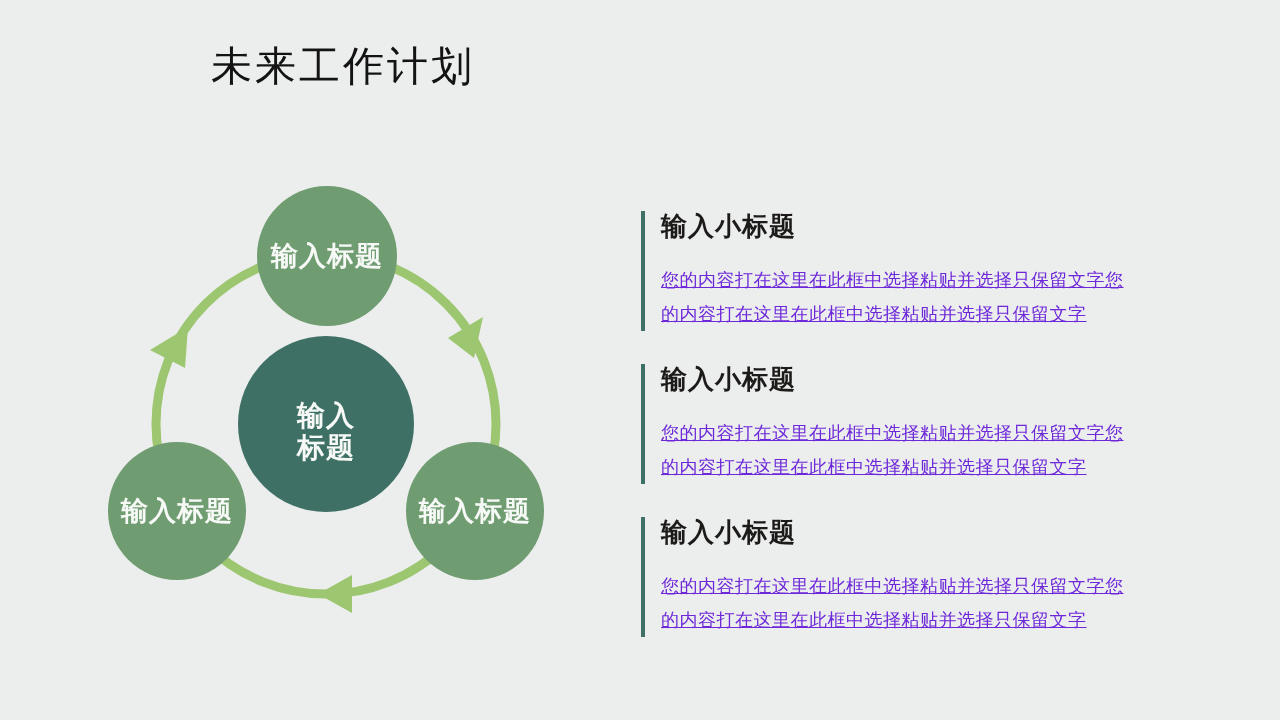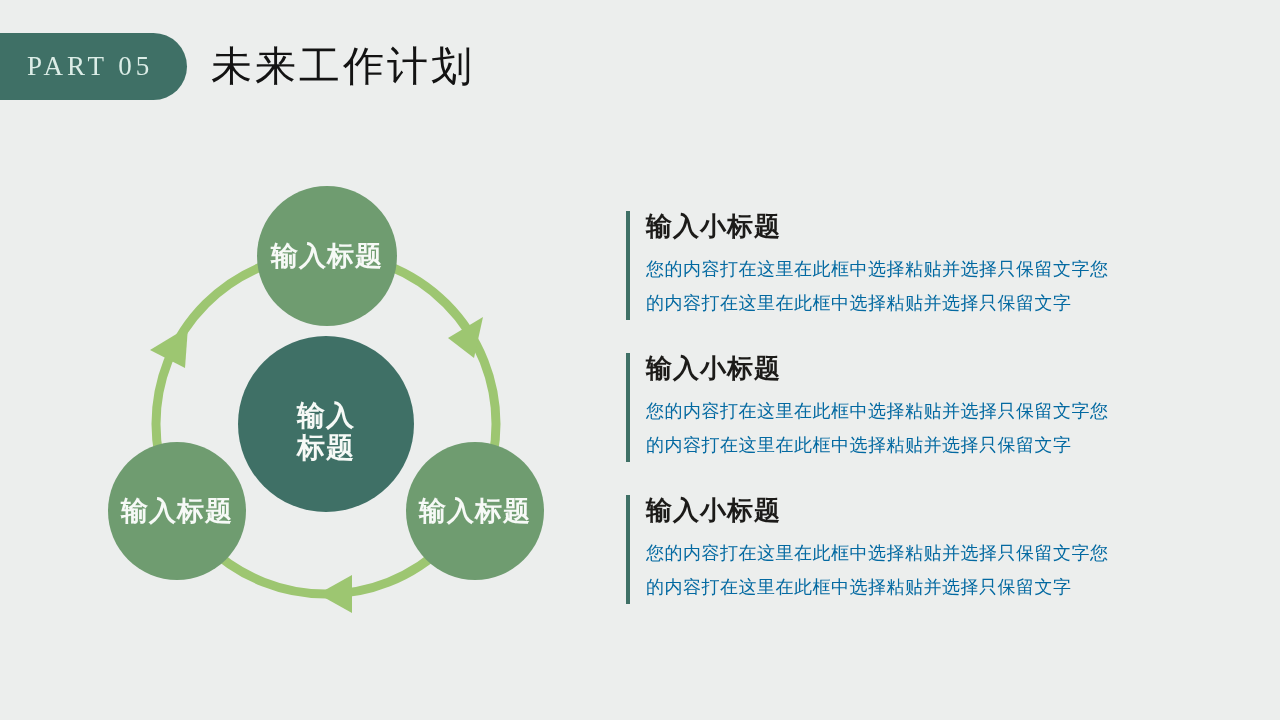--- a/index.html
+++ b/index.html
@@ -52,21 +52,21 @@
   .circle-label {
     font-family: "Liberation Serif", serif;
     font-weight: bold;
     fill: #F6F9F6;
     letter-spacing: 1px;
   }
 
   
   .content {
     position: absolute;
-    left: 626px; top: 211px;
+    left: 641px; top: 211px;
     width: 515px;
   }
   .block {
     display: flex;
     margin-bottom: 33px;
   }
   .block-bar {
     flex: none;
     width: 4px;
     background: #3F7066;
@@ -75,37 +75,35 @@
   .block-heading {
     margin: 0;
     font-family: "Liberation Serif", serif;
     font-size: 26px;
     line-height: 32px;
     font-weight: bold;
     letter-spacing: 1px;
     color: #1C1B19;
   }
   .block-body {
-    margin-top: 9px;
+    margin-top: 20px;
     width: 474px;
     font-family: "Liberation Serif", serif;
     font-size: 18px;
     line-height: 34px;
     letter-spacing: 0.5px;
-    color: #0369a1;
+    color: #6d28d9;
+    text-decoration: underline;
   }
 </style>
 </head>
 <body>
 
 <div class="slide">
 
-  <div class="part-badge">
-    <span class="part-badge-label">PART 05</span>
-  </div>
   <h1 class="slide-title">未来工作计划</h1>
 
   <svg class="diagram" width="480" height="480" viewBox="0 0 480 480">
 
     <circle cx="238" cy="249" r="170" fill="none" stroke="#9DC671" stroke-width="9"></circle>
 
     <polygon points="360,163 395,142 386,183" fill="#9DC671"></polygon>
     <polygon points="62,175 100,152 97,193" fill="#9DC671"></polygon>
     <polygon points="230,419 264,400 264,438" fill="#9DC671"></polygon>
 

